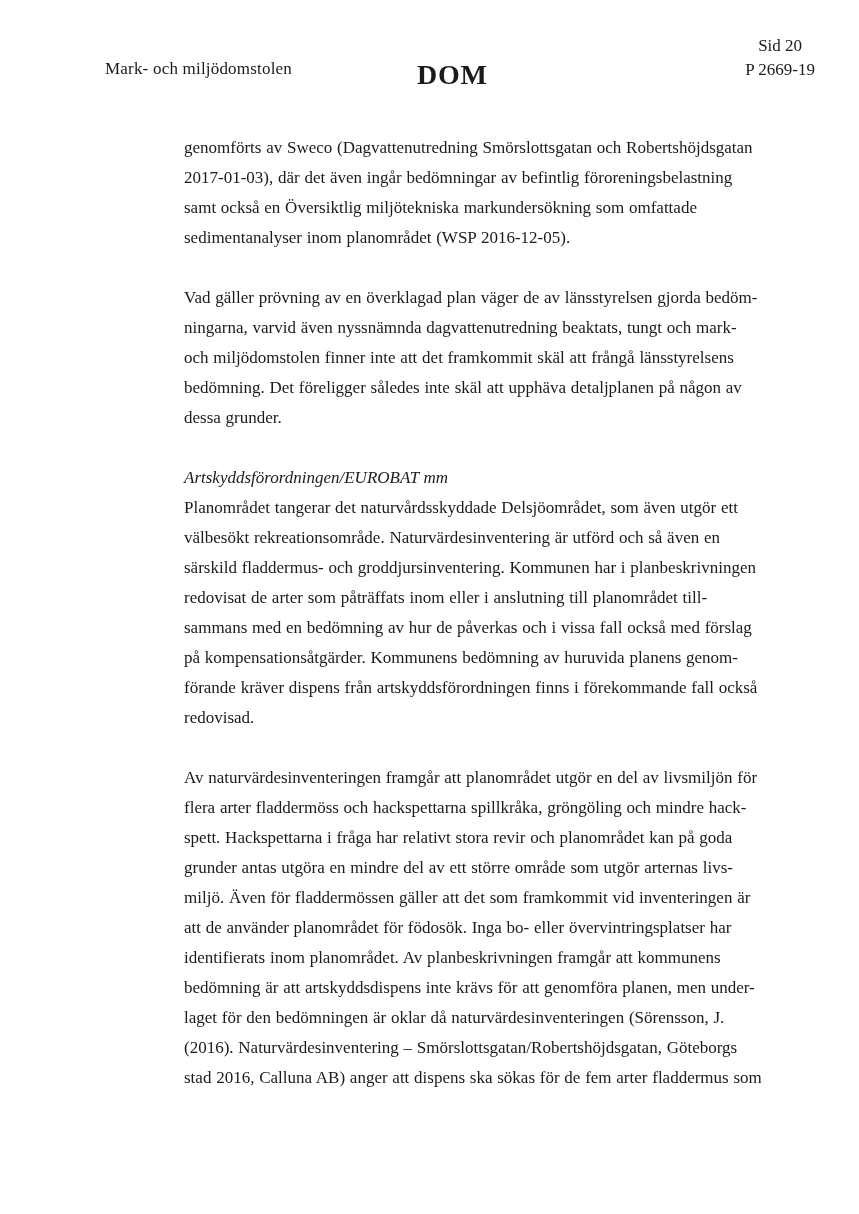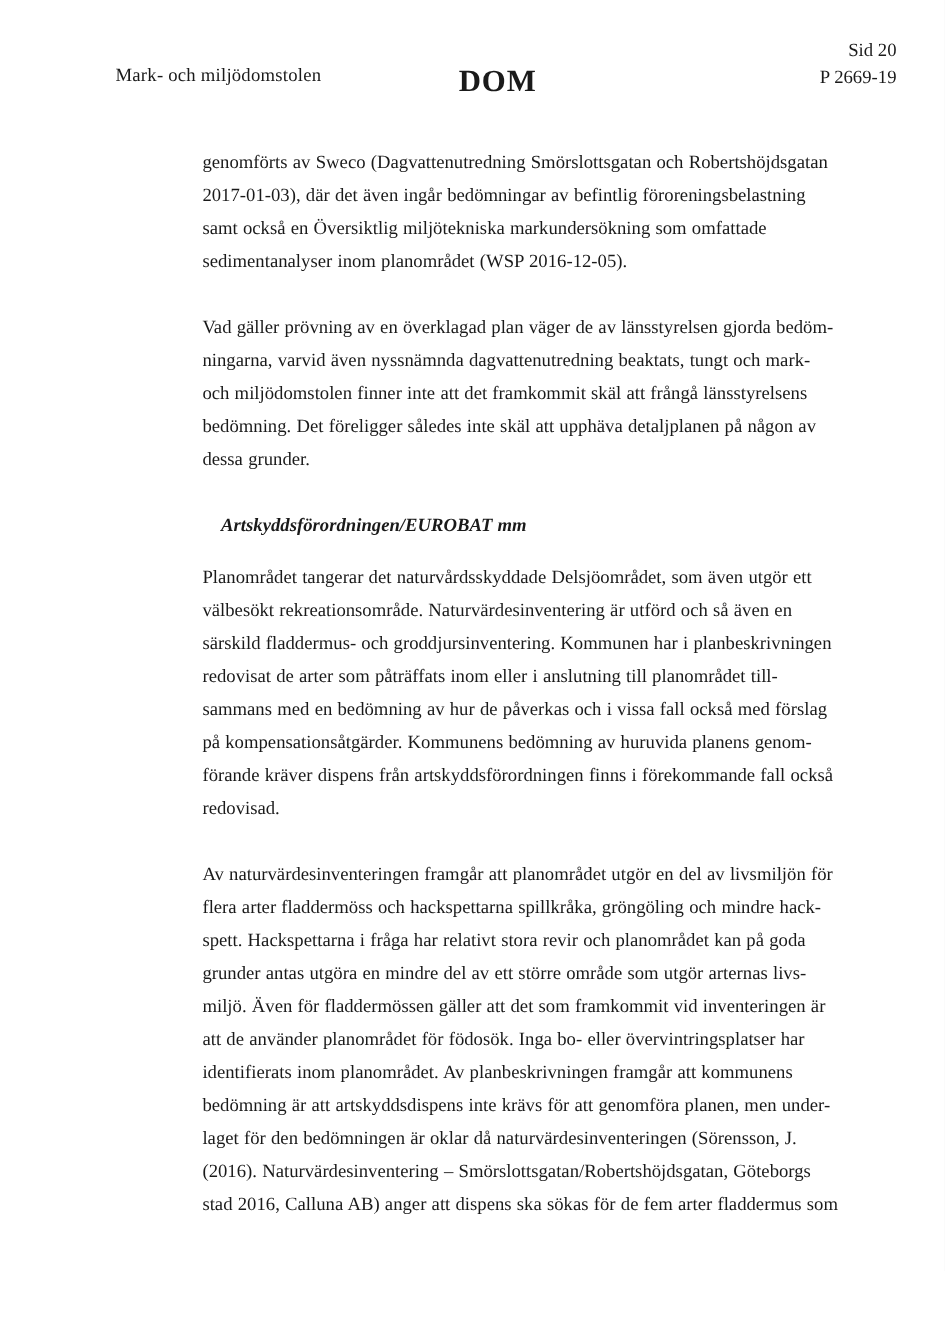--- a/index.html
+++ b/index.html
@@ -32,21 +32,21 @@
     left: 417px;
     top: 59px;
     font-size: 28px;
     font-weight: bold;
     letter-spacing: 0.8px;
   }
   .header-right {
     position: absolute;
     right: 44px;
     top: 34px;
-    text-align: right;
+    text-align: center;
     font-size: 17px;
     line-height: 24px;
     white-space: nowrap;
   }
   
   .doc-body {
     position: absolute;
     left: 184px;
     top: 133px;
     width: 640px;
@@ -55,23 +55,23 @@
     word-spacing: 0.5px;
   }
   .para {
     margin: 0 0 30px 0;
     white-space: pre-line;
   }
   .para.last {
     margin-bottom: 0;
   }
   .section-heading {
-    margin: 17px;
+    margin: 0;
     font-size: 17px;
-    font-weight: bold;
+    font-weight: normal;
     font-style: italic;
     line-height: 30px;
     white-space: pre-line;
   }
 </style>
 </head>
 <body>
 
 <div class="page">
 

